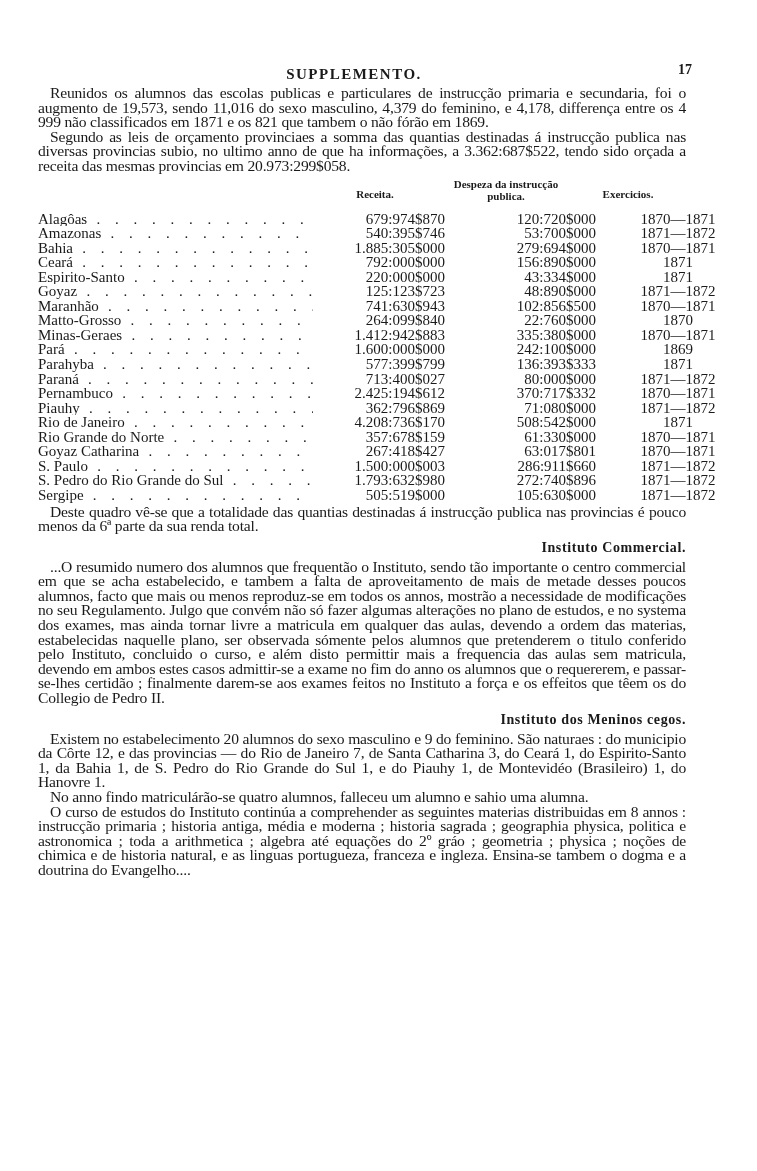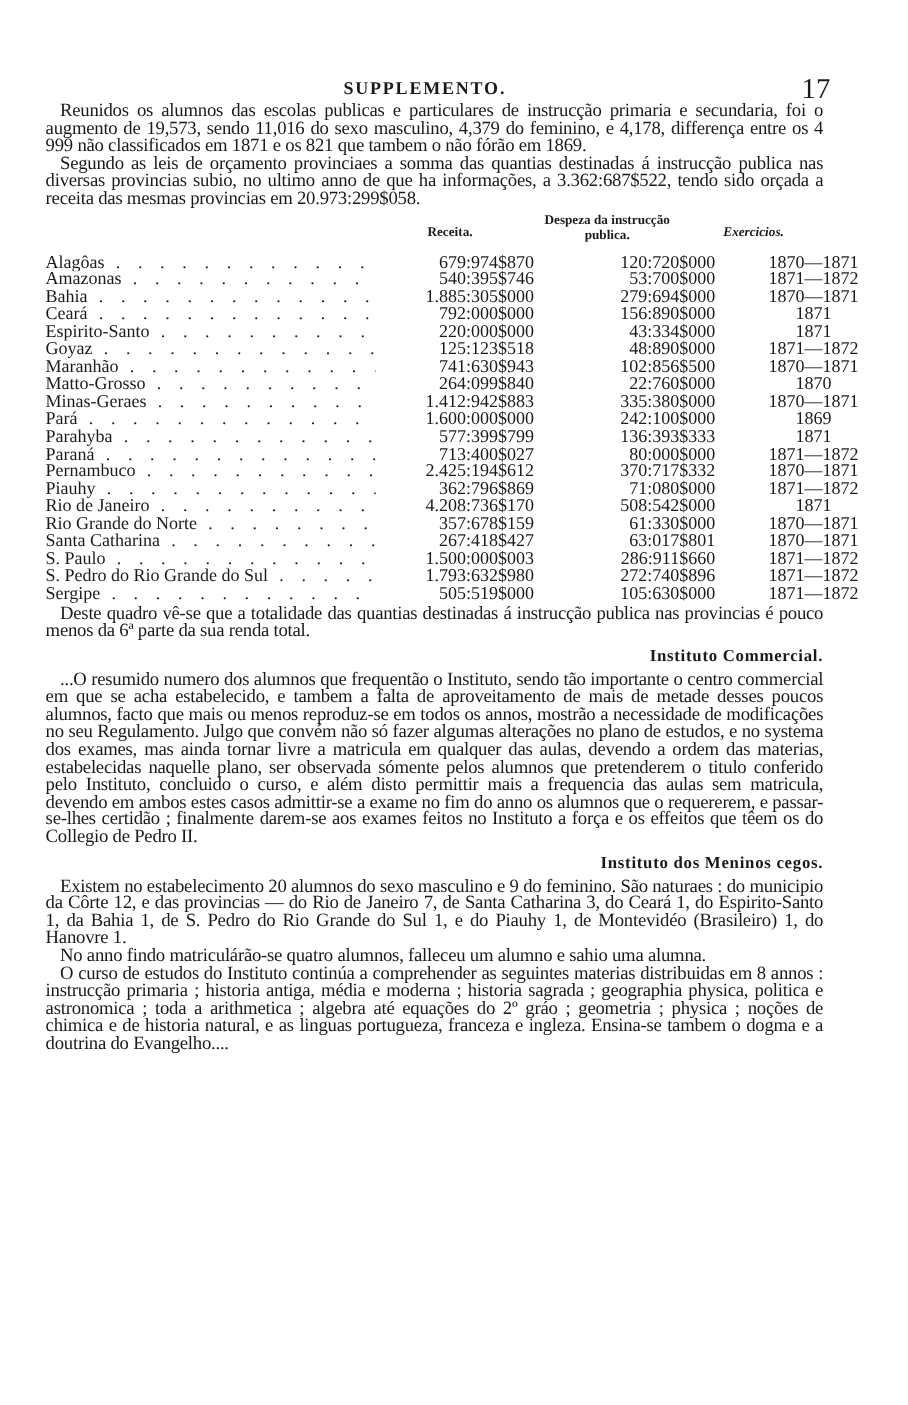--- a/index.html
+++ b/index.html
@@ -8,30 +8,30 @@
     font-family: "Liberation Serif", "DejaVu Serif", serif;
     color: #1a1a1a;
   }
   .page { position: absolute; left: 38px; top: 62px; width: 648px; }
   .running-head { position: relative; height: 24px; }
   .running-title {
     position: absolute; left: 0; right: 16px; text-align: center;
     font-weight: bold; font-size: 15px; letter-spacing: 1.5px; top: 4px;
   }
   .page-number {
-    position: absolute; right: -6px; top: 0; font-weight: normal; font-size: 24px;
+    position: absolute; right: -6px; top: 0; font-weight: bold; font-size: 14px;
   }
   p { margin: 0; font-size: 15.6px; line-height: 14.6px; text-align: justify; letter-spacing: -0.2px; }
   p.indent { text-indent: 12px; }
   .table { margin-top: 4px; font-size: 15px; }
   .thead { position: relative; height: 34px; }
   .th { position: absolute; font-size: 11px; font-weight: bold; text-align: center; line-height: 12px; }
   .th.receita { left: 282px; width: 110px; top: 10px; }
   .th.despeza { left: 398px; width: 140px; top: 0; }
-  .th.exerc { left: 540px; width: 100px; top: 10px; font-style: italic; }
+  .th.exerc { left: 540px; width: 100px; top: 10px; }
   .row { position: relative; height: 14.55px; line-height: 14.55px; white-space: nowrap; }
   .cell { position: absolute; top: 0; }
   .cell.prov { left: 0; width: 275px; overflow: hidden; }
   .cell.prov .dots { letter-spacing: 5.5px; }
   .cell.rec { left: 262px; width: 145px; text-align: right; }
   .cell.des { left: 410px; width: 148px; text-align: right; }
   .cell.exe { left: 548px; width: 104px; text-align: center; padding-left: 40px; }
   h3 { margin: 6px 0 4px; text-align: right; font-size: 14px; font-weight: bold; letter-spacing: 0.6px; }
   .footer { position: relative; height: 20px; margin-top: 4px; font-weight: bold; font-size: 14px; }
   .sig-left { position: absolute; left: 56px; top: 2px; }
@@ -81,21 +81,21 @@
           <div class="cell exe">1871</div>
         </div>
         <div class="row">
           <div class="cell prov"><span>Espirito-Santo</span><span class="dots"> . . . . . . . . . . . . . . . . . . . . . .</span></div>
           <div class="cell rec">220:000$000</div>
           <div class="cell des">43:334$000</div>
           <div class="cell exe">1871</div>
         </div>
         <div class="row">
           <div class="cell prov"><span>Goyaz</span><span class="dots"> . . . . . . . . . . . . . . . . . . . . . .</span></div>
-          <div class="cell rec">125:123$518</div>
+          <div class="cell rec">125:123$723</div>
           <div class="cell des">48:890$000</div>
           <div class="cell exe">1871—1872</div>
         </div>
         <div class="row">
           <div class="cell prov"><span>Maranhão</span><span class="dots"> . . . . . . . . . . . . . . . . . . . . . .</span></div>
           <div class="cell rec">741:630$943</div>
           <div class="cell des">102:856$500</div>
           <div class="cell exe">1870—1871</div>
         </div>
         <div class="row">
@@ -146,21 +146,21 @@
           <div class="cell des">508:542$000</div>
           <div class="cell exe">1871</div>
         </div>
         <div class="row">
           <div class="cell prov"><span>Rio Grande do Norte</span><span class="dots"> . . . . . . . . . . . . . . . . . . . . . .</span></div>
           <div class="cell rec">357:678$159</div>
           <div class="cell des">61:330$000</div>
           <div class="cell exe">1870—1871</div>
         </div>
         <div class="row">
-          <div class="cell prov"><span>Santa Catharina</span><span class="dots"> . . . . . . . . . . . . . . . . . . . . . .</span></div>
+          <div class="cell prov"><span>Goyaz Catharina</span><span class="dots"> . . . . . . . . . . . . . . . . . . . . . .</span></div>
           <div class="cell rec">267:418$427</div>
           <div class="cell des">63:017$801</div>
           <div class="cell exe">1870—1871</div>
         </div>
         <div class="row">
           <div class="cell prov"><span>S. Paulo</span><span class="dots"> . . . . . . . . . . . . . . . . . . . . . .</span></div>
           <div class="cell rec">1.500:000$003</div>
           <div class="cell des">286:911$660</div>
           <div class="cell exe">1871—1872</div>
         </div>

